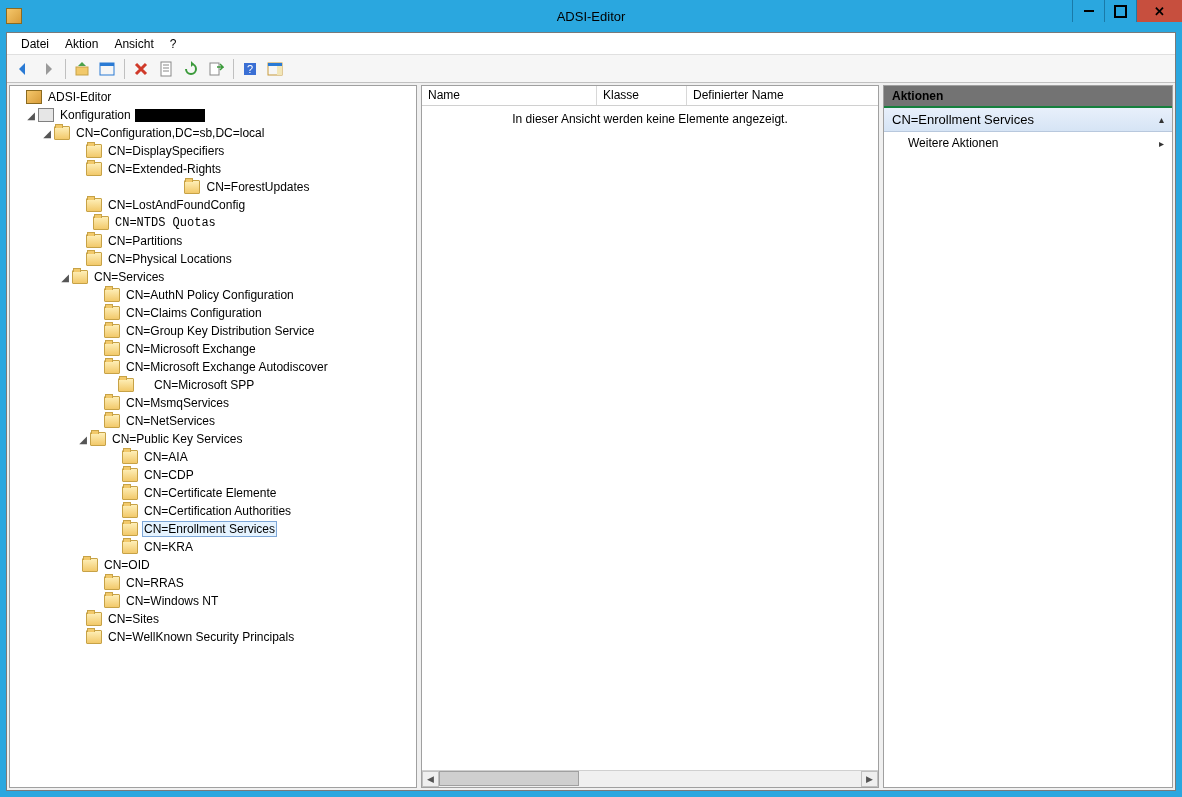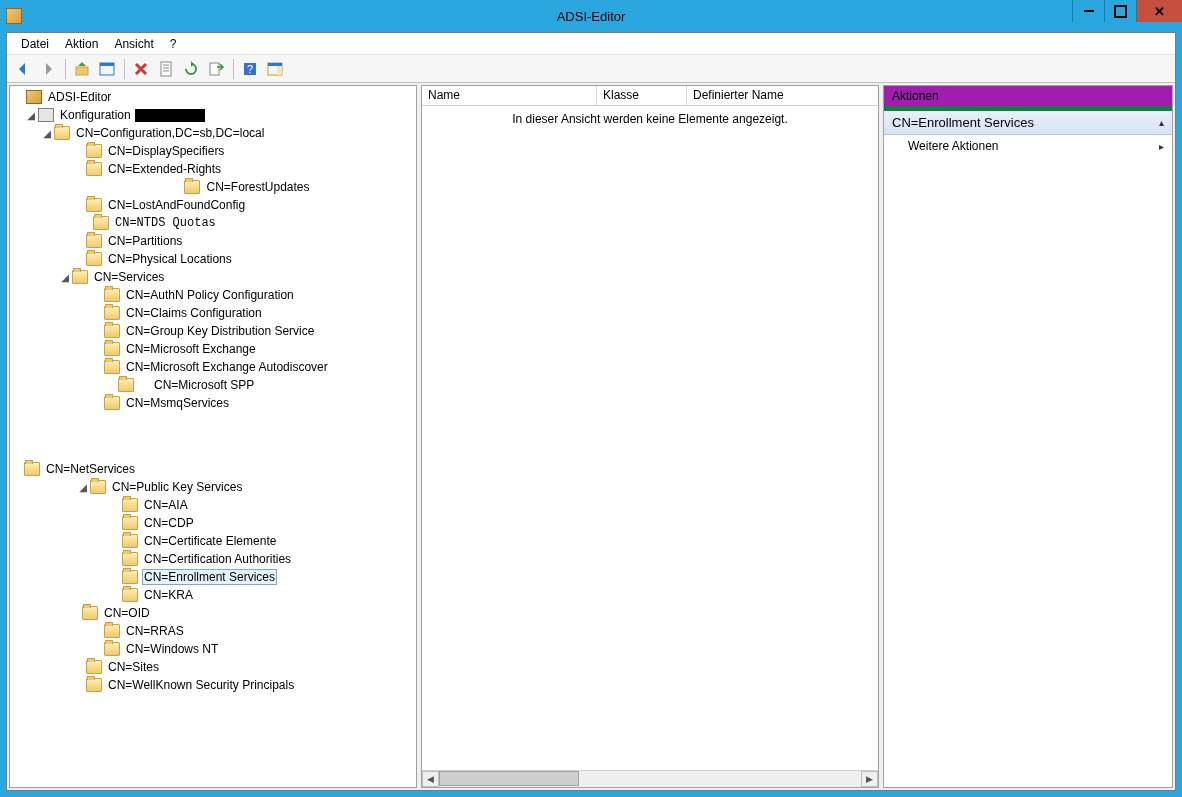--- a/index.html
+++ b/index.html
@@ -226,24 +226,24 @@
   .hs-thumb {
     position:absolute;
     left:0; top:0;
     height:15px; width:140px;
     background:#cfcfcf;
     border:1px solid #a0a0a0;
   }
 
   
   .actions-header {
-    background:#a21caf;
+    background:#737373;
     padding:3px 8px;
-    font-weight:normal;
-    border-bottom:5px solid #15803d;
+    font-weight:bold;
+    border-bottom:2px solid #15803d;
   }
   .actions-context {
     background: linear-gradient(#e8f0fb,#d6e4f5);
     padding:4px 8px;
     border-bottom:1px solid #b8c8dd;
     display:flex;
     justify-content:space-between;
     align-items:center;
     font-size:13px;
   }
@@ -437,21 +437,21 @@
               <div class="node" style="padding-left: 80px; gap: 14px;">
                 <span class="twisty"></span>
                 <span class="node-icon folder-icon"></span>
                 <span class="node-label">CN=Microsoft SPP</span>
               </div>
               <div class="node" style="padding-left: 80px;">
                 <span class="twisty"></span>
                 <span class="node-icon folder-icon"></span>
                 <span class="node-label">CN=MsmqServices</span>
               </div>
-              <div class="node" style=" margin-top: 48px;">
+              <div class="node" style="padding-left: 80px;">
                 <span class="twisty"></span>
                 <span class="node-icon folder-icon"></span>
                 <span class="node-label">CN=NetServices</span>
               </div>
             </div>
 
           <div class="node" style="padding-left:66px">
             <span class="twisty">◢</span>
             <span class="node-icon folder-icon"></span>
             <span class="node-label">CN=Public Key Services</span>

